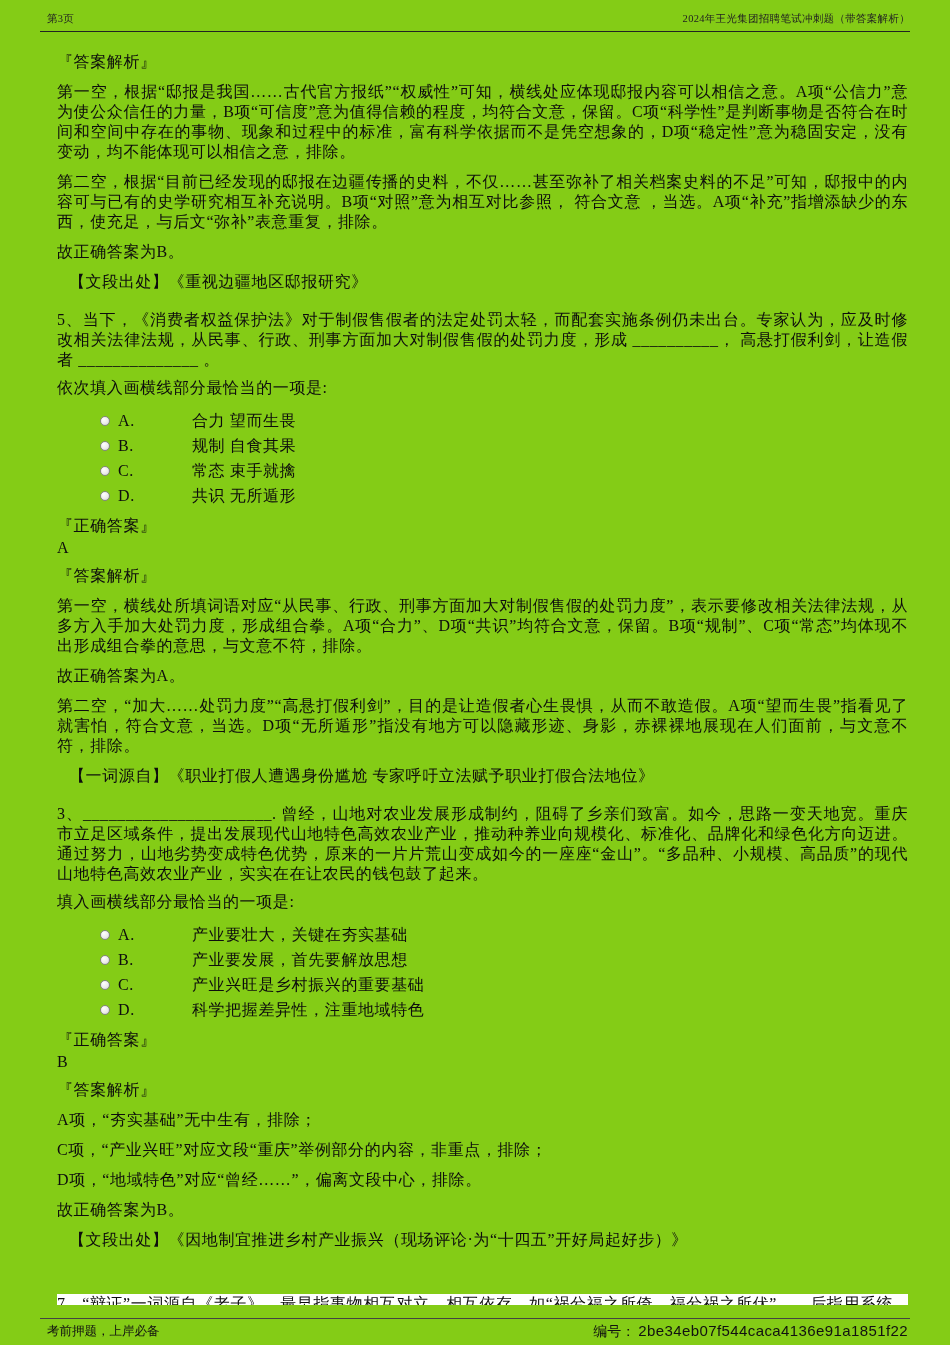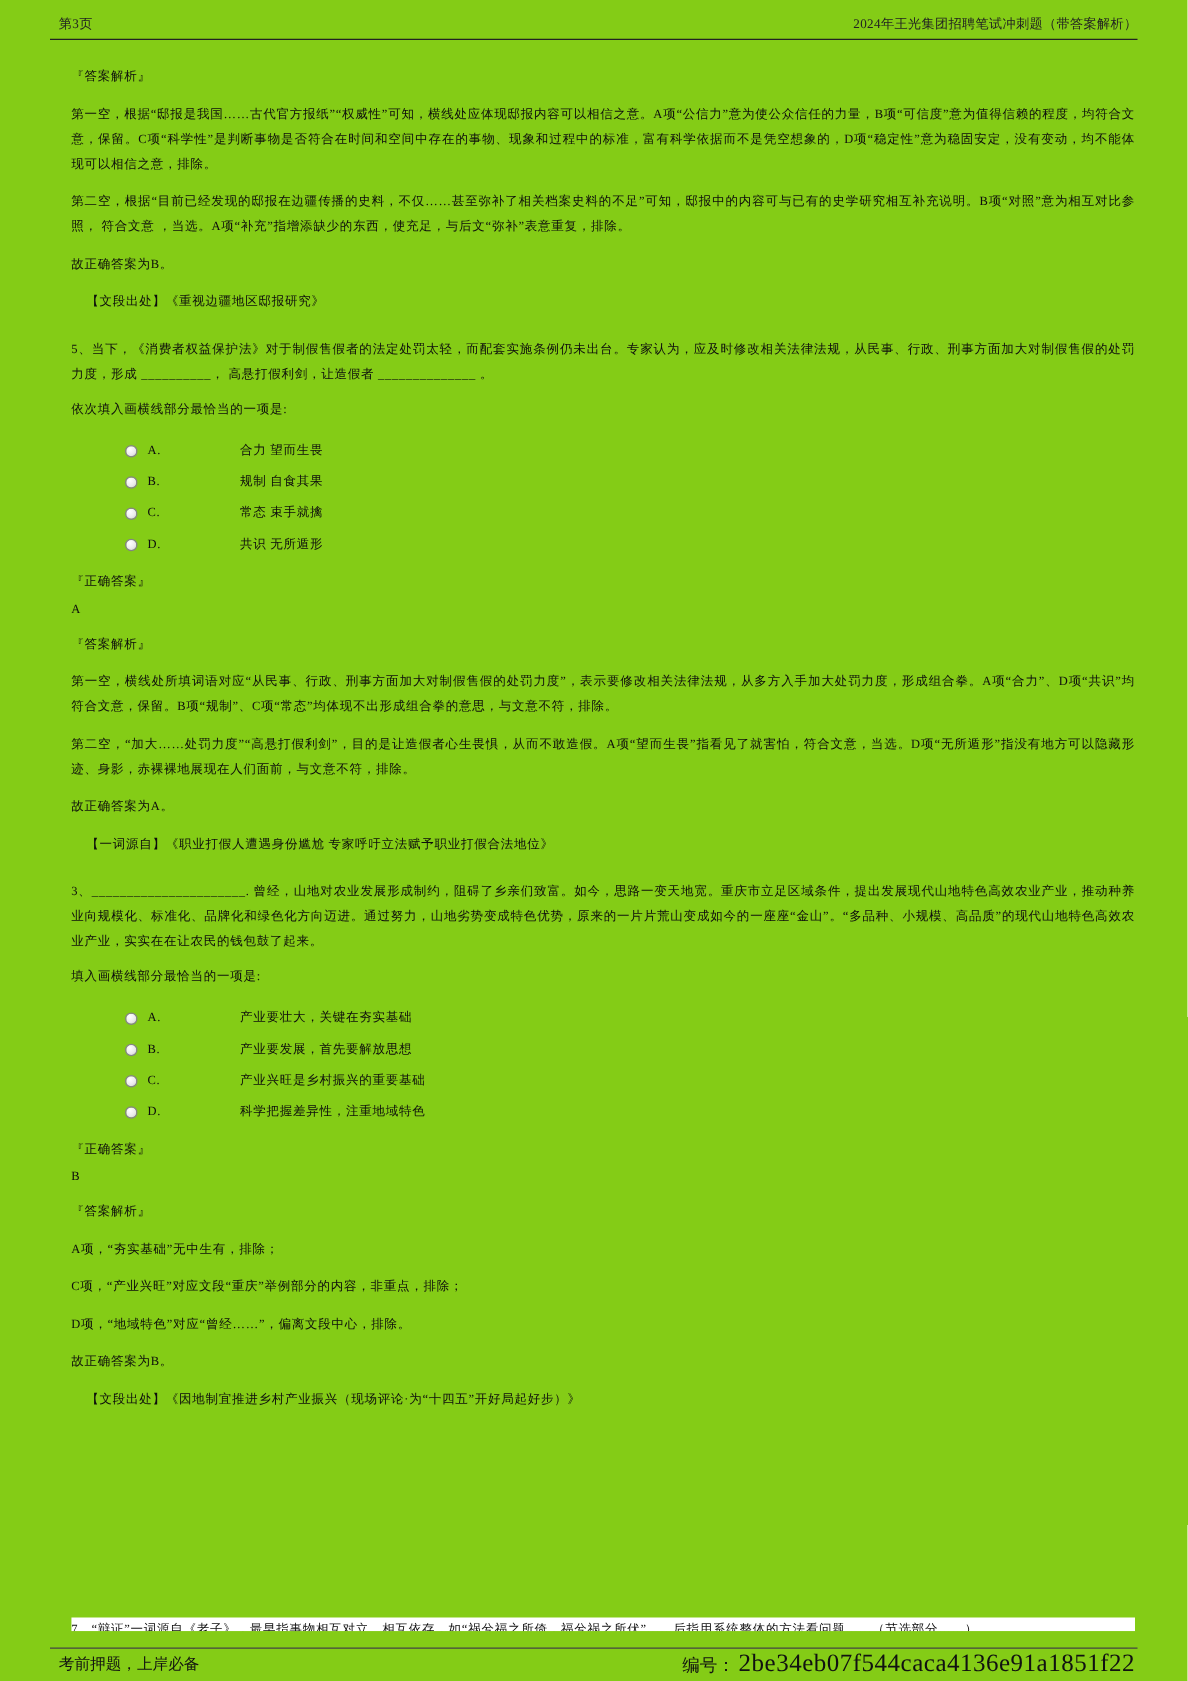--- a/index.html
+++ b/index.html
@@ -14,21 +14,21 @@
     position:absolute; top:12px; left:47px; right:40px;
     display:flex; justify-content:space-between; align-items:baseline;
     font-size:10.5px; color:#222; letter-spacing:0.3px;
   }
   .header-rule {
     position:absolute; top:31px; left:40px; right:40px;
     border-top:1px solid #222;
   }
   .body {
     position:absolute; top:44px; left:57px; right:42px; bottom:40px;
-    font-size:10px; line-height:20px; letter-spacing:0.6px;
+    font-size:16px; line-height:20px; letter-spacing:0.6px;
     text-align:justify; overflow:hidden; color:#0d0d0d;
   }
   .blk-label    { margin:8px 0 2px; }
   .blk-para     { margin:10px 0; }
   .blk-answer   { margin:2px 0; }
   .blk-source   { margin:10px 12px 18px;font-family:Liberation Serif, serif; }
   .blk-question { margin:18px 0 8px; }
   .blk-prompt   { margin:8px 0 10px; text-align:left; }
   .blk-options  { margin:10px 0 8px; padding-left:43px; text-align:left; }
   .option-row   { display:flex; align-items:center; height:25px; }
@@ -47,22 +47,22 @@
     position:absolute; bottom:26px; left:40px; right:40px;
     border-top:1px solid #444;
   }
   .footer {
     position:absolute; bottom:3px; left:47px; right:42px; height:22px;
     display:flex; justify-content:space-between; align-items:center;
     font-size:12.5px; color:#111;
   }
   .code-label { font-size:14px; }
   .code-value {
-    font-size:20px; letter-spacing:0.4px;
-    font-family:Liberation Serif, serif;
+    font-size:15px; letter-spacing:0.4px;
+    font-family:Liberation Sans, sans-serif;
   }
 </style>
 </head>
 <body>
 
 <div class="page">
 
   <div class="header">
     <span>第3页</span>
     <span>2024年王光集团招聘笔试冲刺题（带答案解析）</span>
@@ -96,22 +96,22 @@
         <div class="option-row">
           <span class="radio"></span>
           <span class="opt-letter">D.</span>
           <span class="opt-text">共识 无所遁形</span>
         </div>
       </div>
       <div class="blk-label">『正确答案』</div>
       <div class="blk-answer">A</div>
       <div class="blk-label">『答案解析』</div>
       <div class="blk-para">第一空，横线处所填词语对应“从民事、行政、刑事方面加大对制假售假的处罚力度”，表示要修改相关法律法规，从多方入手加大处罚力度，形成组合拳。A项“合力”、D项“共识”均符合文意，保留。B项“规制”、C项“常态”均体现不出形成组合拳的意思，与文意不符，排除。</div>
+      <div class="blk-para">故正确答案为A。</div>
       <div class="blk-para">第二空，“加大……处罚力度”“高悬打假利剑”，目的是让造假者心生畏惧，从而不敢造假。A项“望而生畏”指看见了就害怕，符合文意，当选。D项“无所遁形”指没有地方可以隐藏形迹、身影，赤裸裸地展现在人们面前，与文意不符，排除。</div>
-      <div class="blk-para">故正确答案为A。</div>
       <div class="blk-source">【一词源自】《职业打假人遭遇身份尴尬 专家呼吁立法赋予职业打假合法地位》</div>
       <div class="blk-question">3、______________________. 曾经，山地对农业发展形成制约，阻碍了乡亲们致富。如今，思路一变天地宽。重庆市立足区域条件，提出发展现代山地特色高效农业产业，推动种养业向规模化、标准化、品牌化和绿色化方向迈进。通过努力，山地劣势变成特色优势，原来的一片片荒山变成如今的一座座“金山”。“多品种、小规模、高品质”的现代山地特色高效农业产业，实实在在让农民的钱包鼓了起来。</div>
       <div class="blk-prompt">填入画横线部分最恰当的一项是:</div>
       <div class="blk-options">
         <div class="option-row">
           <span class="radio"></span>
           <span class="opt-letter">A.</span>
           <span class="opt-text">产业要壮大，关键在夯实基础</span>
         </div>
         <div class="option-row">

